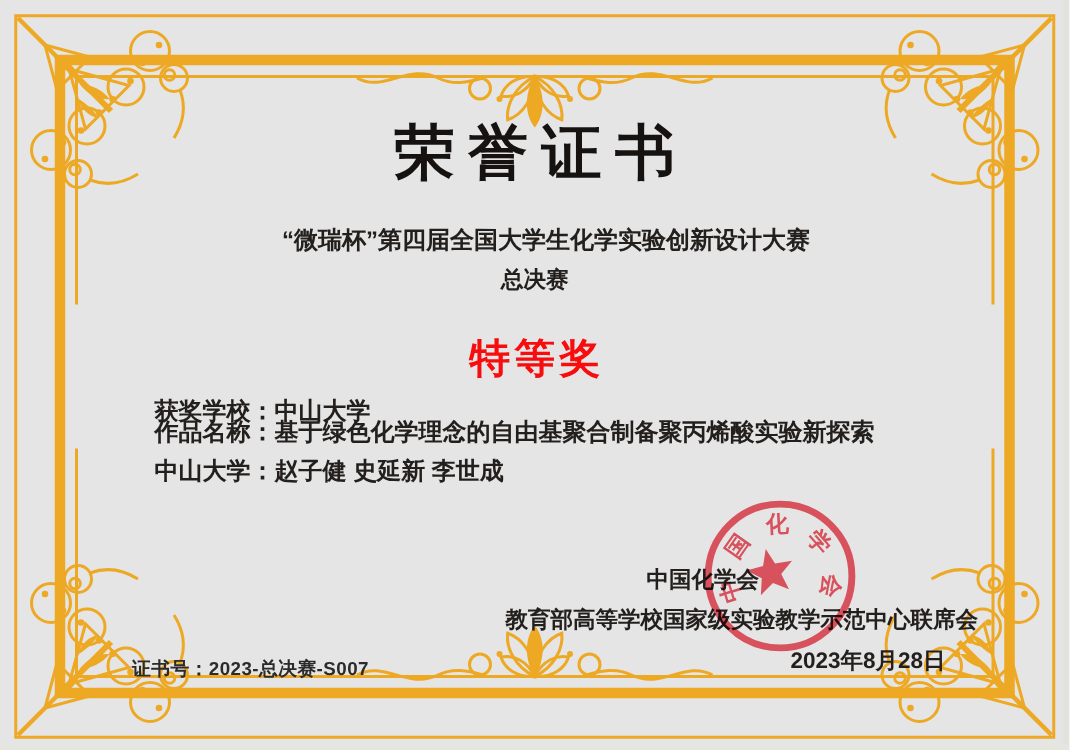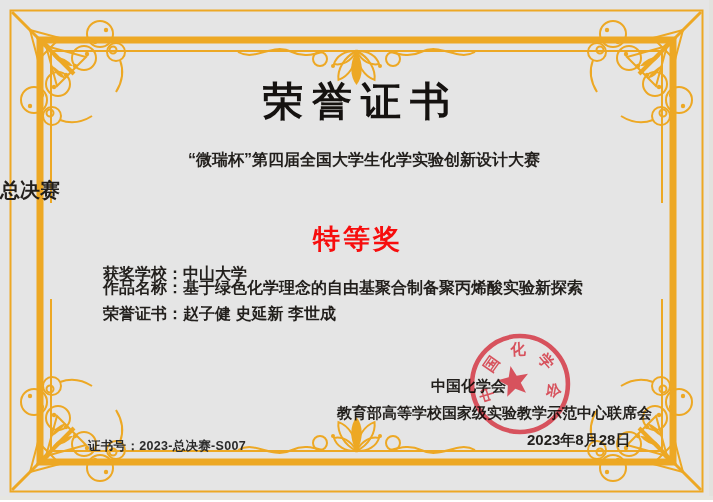--- a/index.html
+++ b/index.html
@@ -15,21 +15,21 @@
   .edge-bottom{position:absolute;left:0;bottom:0;width:100%;height:4px;background:#e6e6e1;}
   .border-svg{position:absolute;left:0;top:0;width:713px;height:502px;pointer-events:none;}
   .abs{position:absolute;white-space:nowrap;}
   .title{
     left:0;right:0;top:74px;text-align:center;
     font-family:"DejaVu Serif", serif;
     font-size:40px;font-weight:bold;color:#151210;
     letter-spacing:9px;text-indent:9px;
   }
   .sub1{left:15px;right:0;top:150px;text-align:center;font-size:16px;font-weight:bold;color:#221f1c;}
-  .sub2{left:0;right:0;top:177px;text-align:left;font-size:20px;font-weight:bold;color:#221f1c;}
+  .sub2{left:0;right:0;top:177px;text-align:center;font-size:15px;font-weight:bold;color:#221f1c;}
   .award{left:0;right:0;top:221px;text-align:center;font-size:27px;font-weight:bold;color:#F70D0D;letter-spacing:3px;text-indent:3px;}
   .field{left:103px;font-size:16px;font-weight:bold;color:#221f1c;}
   .f0{top:264px;} .f1{top:278px;} .f2{top:304px;}
   .issuer0{left:431px;top:377px;font-size:15px;font-weight:bold;color:#221f1c;}
   .issuer1{left:337px;top:404px;font-size:15px;font-weight:bold;color:#221f1c;}
   .date{left:527px;top:431px;font-size:15px;font-weight:bold;color:#221f1c;}
   .certno{left:88px;top:438px;font-size:12.5px;font-weight:600;color:#2b2b2b;letter-spacing:0.3px;}
   .seal{
     position:absolute;left:468px;top:332px;width:104px;height:104px;
     opacity:0.87;mix-blend-mode:multiply;pointer-events:none;
@@ -111,21 +111,21 @@
 
   <div class="abs award">特等奖</div>
 
   <div class="abs field f0">
     <span>获奖学校：</span><span>中山大学</span>
   </div>
   <div class="abs field f1">
     <span>作品名称：</span><span>基于绿色化学理念的自由基聚合制备聚丙烯酸实验新探索</span>
   </div>
   <div class="abs field f2">
-    <span>荣誉证书：</span><span>赵子健 史延新 李世成</span>
+    <span>中山大学：</span><span>赵子健 史延新 李世成</span>
   </div>
 
   <div class="abs issuer0">中国化学会</div>
   <div class="abs issuer1">教育部高等学校国家级实验教学示范中心联席会</div>
   <div class="abs date">2023年8月28日</div>
 
   <div class="abs certno">
     <span>证书号：</span><span>2023-总决赛-S007</span>
   </div>
 

